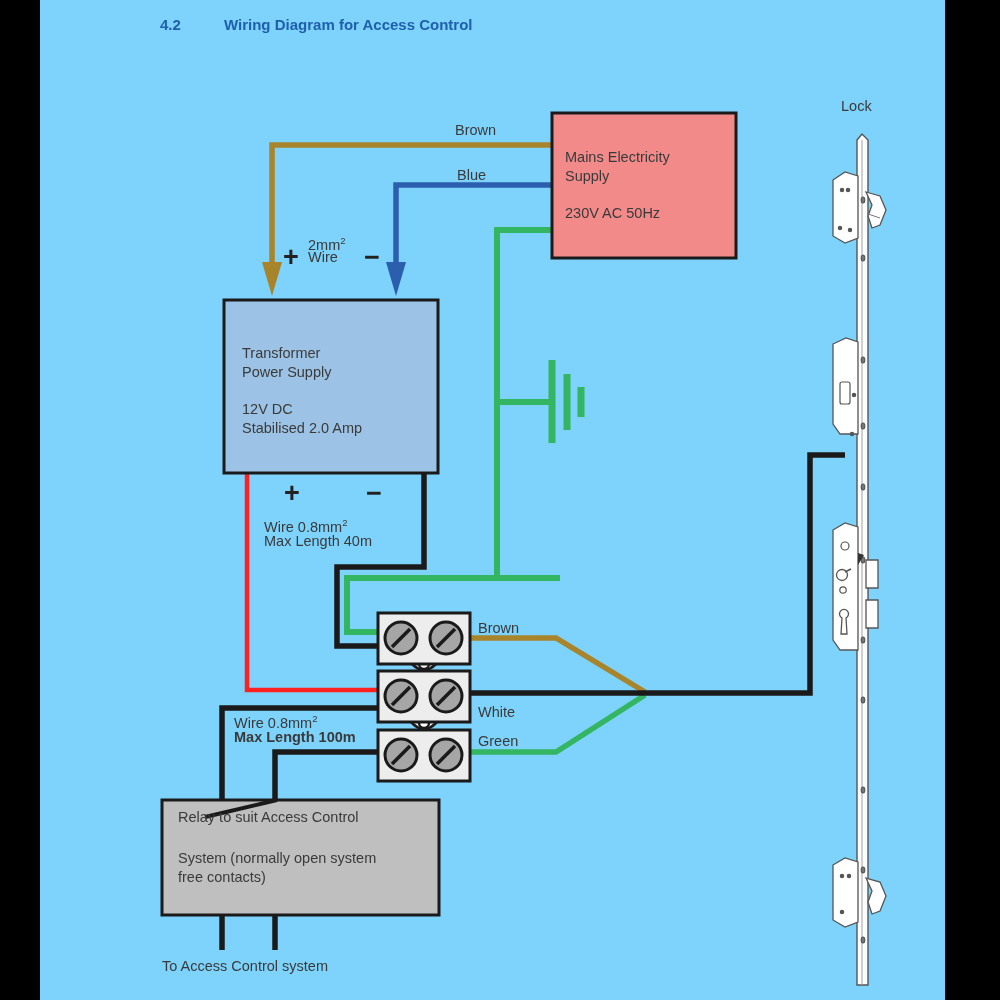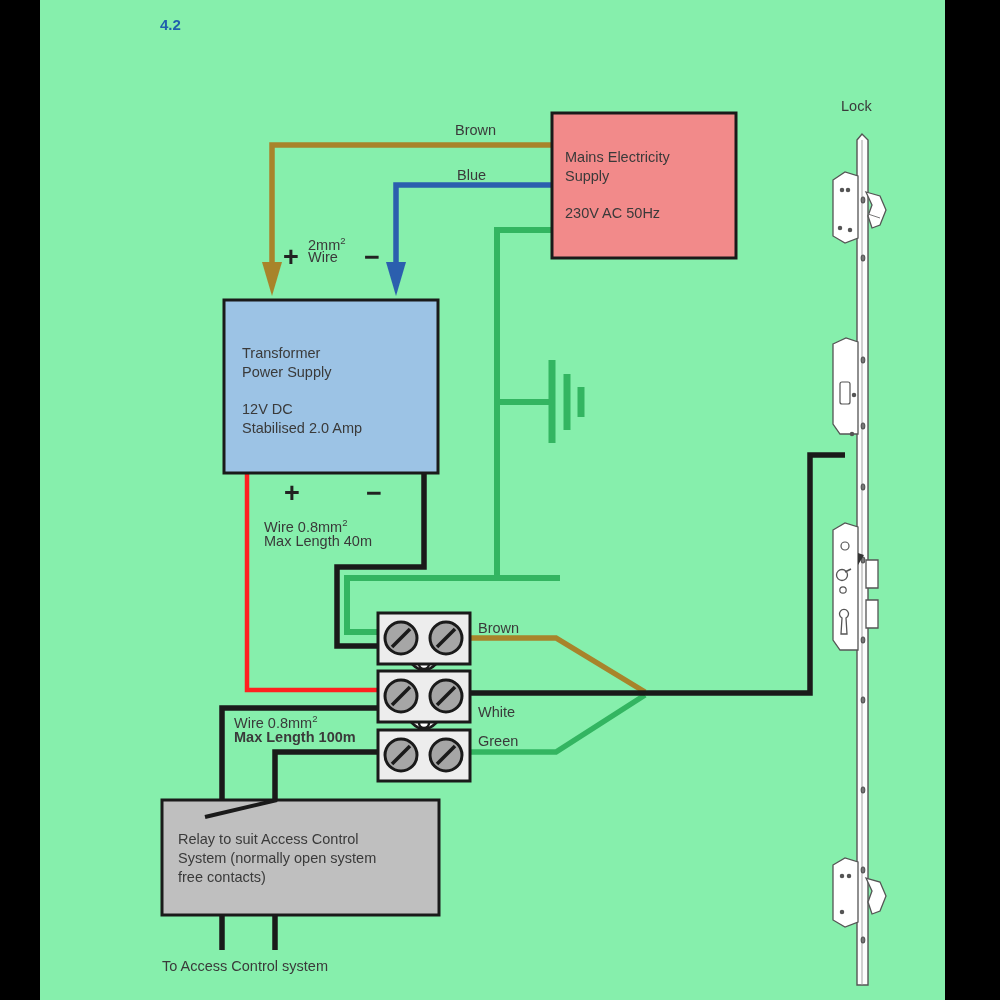--- a/index.html
+++ b/index.html
@@ -3,21 +3,21 @@
 <meta charset="utf-8">
 <style>
   html,body{margin:0;padding:0;}
   body{
     width:1000px;height:1000px;
     background:#ffffff;
     font-family:"Liberation Sans","DejaVu Sans",sans-serif;
     overflow:hidden;
     position:relative;
   }
-  #page{position:relative;width:1000px;height:1000px;background:#86efac;}
+  #page{position:relative;width:1000px;height:1000px;background:#7dd3fc;}
 
   
   .edge-bar{position:absolute;top:0;height:1000px;background:#000000;}
   .edge-left{left:0;width:40px;}
   .edge-right{right:0;width:55px;}
 
   
   .head-num{
     position:absolute;left:160px;top:16px;
     font-size:15px;font-weight:bold;color:#1F5FAD;letter-spacing:0px;
@@ -39,20 +39,21 @@
 </style>
 </head>
 <body>
 
 <div id="page">
 
   <div class="edge-bar edge-left"></div>
   <div class="edge-bar edge-right"></div>
 
   <div class="head-num">4.2</div>
+  <div class="head-title">Wiring Diagram for Access Control</div>
 
   <svg id="diagram" viewBox="0 0 1000 1000">
 
     <g>
       <path d="M 552 230 L 497 230 L 497 578 L 560 578" fill="none" stroke="#33B561" stroke-width="6"></path>
 
       <path d="M 497 402 L 552 402" fill="none" stroke="#33B561" stroke-width="6"></path>
 
       <path d="M 552 360 L 552 443" fill="none" stroke="#33B561" stroke-width="7"></path>
       <path d="M 567 374 L 567 430" fill="none" stroke="#33B561" stroke-width="7"></path>
@@ -209,21 +210,21 @@
 
   <div class="boxlabel" style="left:565px;top:148px;">Mains Electricity</div>
   <div class="boxlabel" style="left:565px;top:167px;text-align:center;">Supply</div>
   <div class="boxlabel" style="left:565px;top:204px;">230V AC 50Hz</div>
 
   <div class="boxlabel" style="left:242px;top:344px;">Transformer</div>
   <div class="boxlabel" style="left:242px;top:363px;">Power Supply</div>
   <div class="boxlabel" style="left:242px;top:400px;">12V DC</div>
   <div class="boxlabel" style="left:242px;top:419px;">Stabilised 2.0 Amp</div>
 
-  <div class="boxlabel" style="left:178px;top:830px;text-align:center;">Relay to suit Access Control</div>
+  <div class="boxlabel" style="left:178px;top:808px;text-align:center;">Relay to suit Access Control</div>
   <div class="boxlabel" style="left:178px;top:849px;">System (normally open system</div>
   <div class="boxlabel" style="left:178px;top:868px;">free contacts)</div>
 
   <div class="boxlabel" style="left:455px;top:121px;">Brown</div>
   <div class="boxlabel" style="left:457px;top:166px;">Blue</div>
 
   <div class="boxlabel" style="left:308px;top:212px;margin-top:36px;">Wire</div>
   <div class="boxlabel" style="left:308px;top:231px;"><span>2mm</span><span class="sup">2</span></div>
 
   <div class="boxlabel" style="left:283px;top:248px;font-size:27px;font-weight:bold;color:#222;">+</div>

